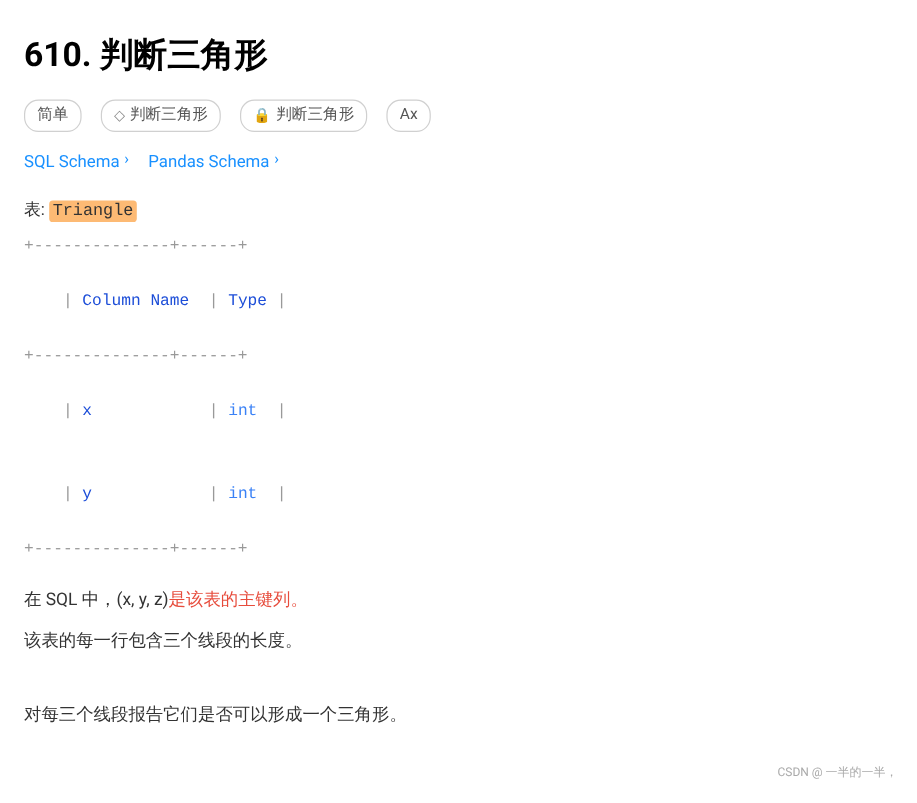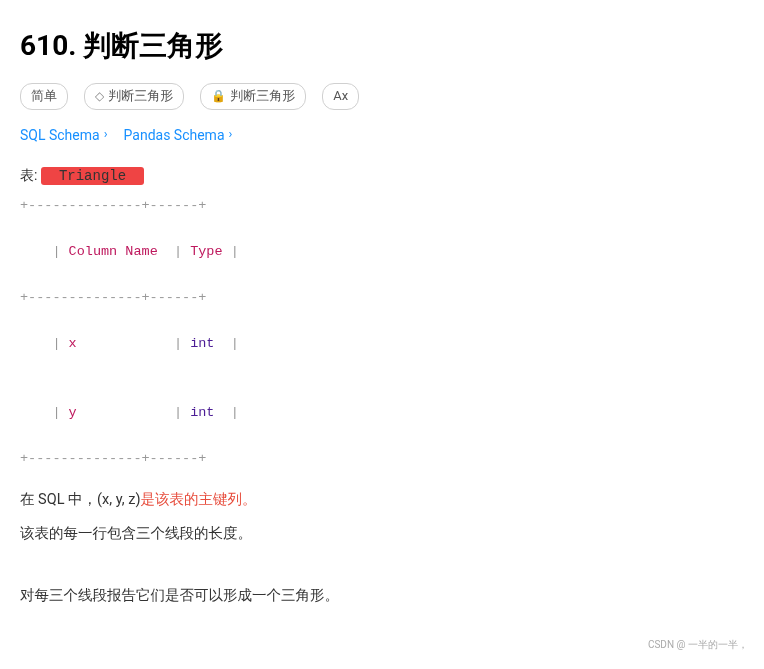--- a/index.html
+++ b/index.html
@@ -84,45 +84,45 @@
     .table-label {
       font-size: 14px;
       color: #333;
       margin-bottom: 8px;
     }
 
     .table-label code {
       font-family: "Consolas", "Courier New", monospace;
       font-size: 14px;
       color: #333;
-      background: #ef4444;
-      padding: 1px 18px;
+      background: #fdba74;
+      padding: 1px 3px;
       border-radius: 3px;
     }
 
     .schema-table {
       font-family: "Consolas", "Courier New", monospace;
       font-size: 13.5px;
       color: #555;
       line-height: 1.7;
       margin-bottom: 16px;
       background: #fff;
     }
 
     .schema-table .line {
       white-space: pre;
     }
 
     .schema-table .col-name {
-      color: #be185d;
+      color: #1d4ed8;
       text-align: center;
     }
 
     .schema-table .col-type {
-      color: #4c1d95;
+      color: #3b82f6;
       text-align: right;
     }
 
     .description {
       font-size: 14.5px;
       color: #333;
       margin-bottom: 8px;
       line-height: 1.8;
     }
 

